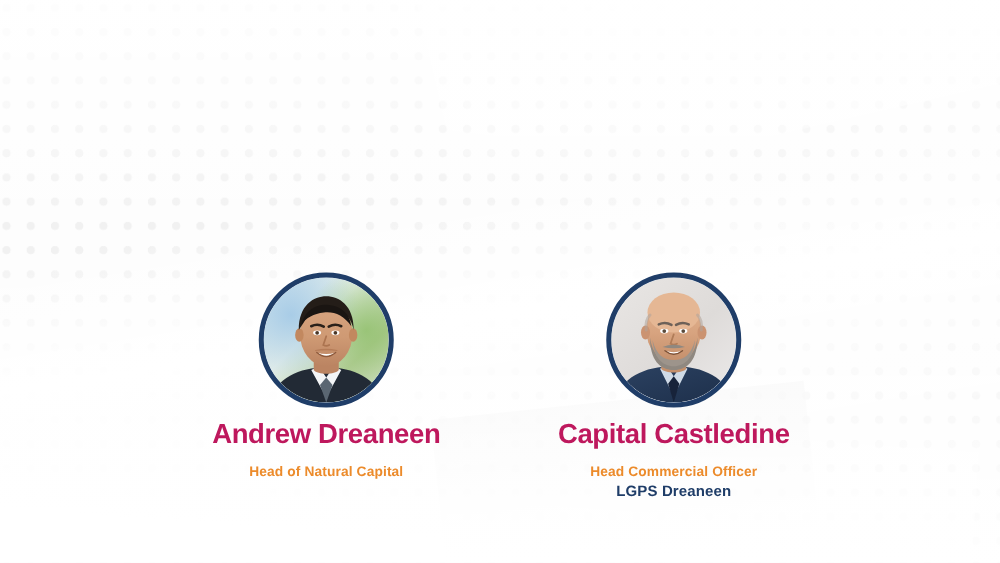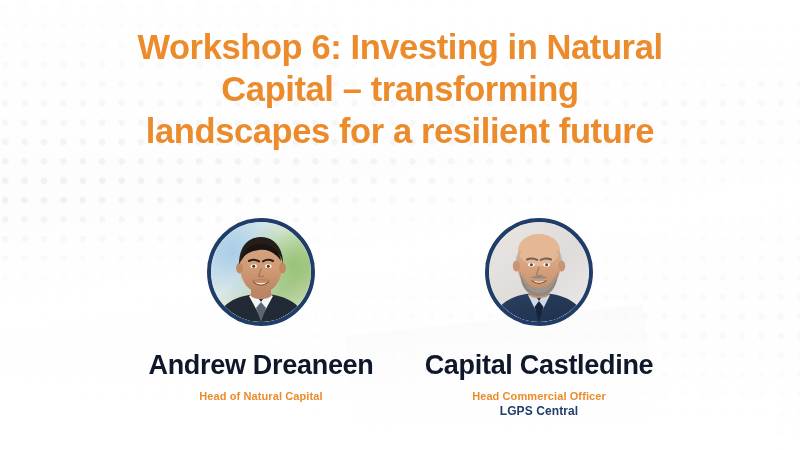--- a/index.html
+++ b/index.html
@@ -112,24 +112,24 @@
     flex: none;
   }
   .avatar .photo {
     position: absolute;
     inset: 0;
     border-radius: 50%;
     overflow: hidden;
   }
 
   .speaker-name {
-    margin-top: 24px;
-    color: #0f172a;
-    font-weight: bold;
-    font-size: 27px;
+    margin-top: 6px;
+    color: #be185d;
+    font-weight: bold;
+    font-size: 22px;
     line-height: 30px;
     letter-spacing: -0.3px;
     white-space: nowrap;
   }
   .speaker-role {
     margin-top: 10px;
     color: #ec8b2b;
     font-weight: bold;
     font-size: 11px;
     line-height: 13px;
@@ -153,23 +153,20 @@
 
 <div id="slide">
 
   <div class="bg-dots"></div>
   <div class="bg-streak s1"></div>
   <div class="bg-streak s2"></div>
   <div class="bg-streak s3"></div>
   <div class="bg-streak s4"></div>
   <div class="bg-wash"></div>
 
-  <div id="title">Workshop 6: Investing in Natural
-Capital – transforming
-landscapes for a resilient future</div>
 
   <div id="speakers">
 
     <div class="speaker sp-left">
       <div class="avatar">
         <div class="photo">
           <svg width="100" height="100" viewBox="0 0 100 100" preserveAspectRatio="xMidYMid slice">
             <defs>
               <linearGradient id="bgA" x1="0" y1="0" x2="1" y2="1">
                 <stop offset="0%" stop-color="#cfe3ef"></stop>
@@ -285,17 +282,17 @@
 
             <path d="M43 58.6 q7 5.4 14 0 q-7 2.2 -14 0 Z" fill="#ffffff"></path>
             <path d="M43 58.6 q7 5.6 14 0" stroke="#7c5136" stroke-width="1.1" fill="none" stroke-linecap="round"></path>
 
             <path d="M41 55.5 q9 -3.4 18 0 q-9 2.2 -18 0 Z" fill="#8f8880"></path>
           </svg>
         </div>
       </div>
       <div class="speaker-name">Capital Castledine</div>
       <div class="speaker-role">Head Commercial Officer</div>
-      <div class="speaker-org">LGPS Central</div>
+      <div class="speaker-org">LGPS Dreaneen</div>
     </div>
 
   </div>
 </div>
 
 </body></html>

